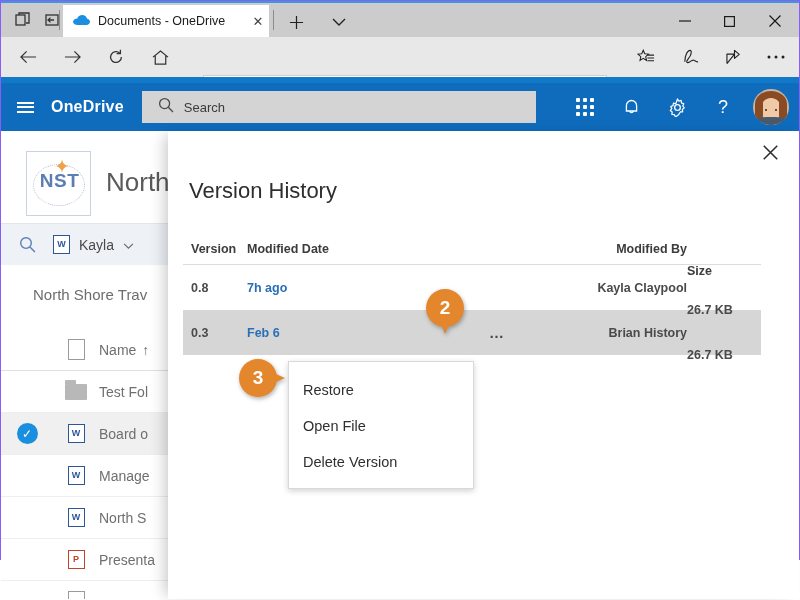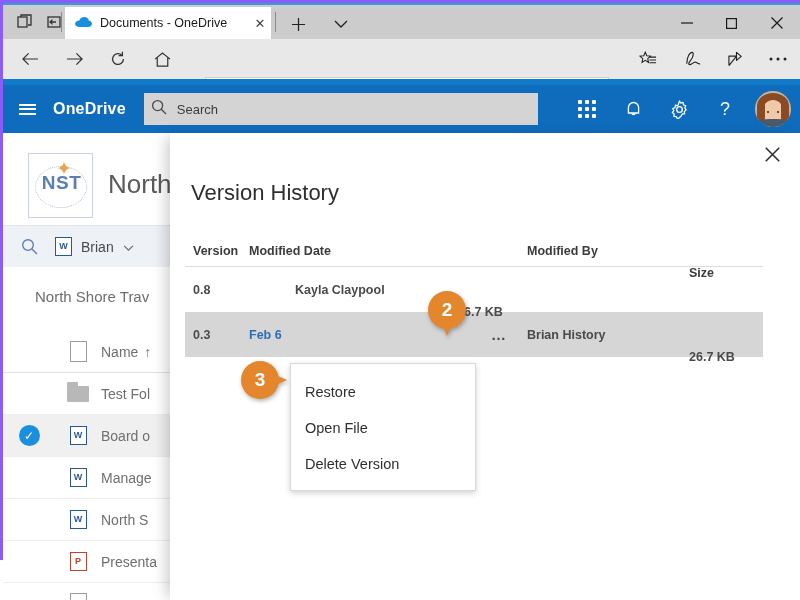--- a/index.html
+++ b/index.html
@@ -5,21 +5,21 @@
   * { box-sizing: border-box; margin: 0; padding: 0; }
   html, body {
     width: 800px; height: 600px;
     font-family: "Liberation Sans", sans-serif;
     overflow: hidden;
     background: #ffffff;
   }
   #root {
     position: relative;
     width: 800px; height: 560px;
-    border: 3px solid #8b5cf6;
+    border: 1px solid #8b5cf6;
     background: #4d7c0f;
   }
 
   
   .titlebar {
     position: absolute; left: 0; top: 0; width: 798px; height: 36px;
     background: #cccccc;
     border-top: 2px solid #3a9ad9;
   }
   .tb-icon {
@@ -75,21 +75,21 @@
     display: flex; align-items: center;
   }
   .hamburger { width: 48px; height: 48px; display:flex; align-items:center; justify-content:center; }
   .hamburger span { display:block; width: 17px; height: 2px; background:#fff; margin: 2.5px 0; }
   .od-brand {
     color: #fff; font-size: 16px; font-weight: 700; letter-spacing: .2px;
     margin-left: 2px; margin-right: 18px;
   }
   .od-search {
     width: 394px; height: 32px; background: #d4d4d4;
-    display: flex; align-items: center; gap: 10px; padding-left: 7px;
+    display: flex; align-items: center; gap: 10px; padding-left: 16px;
   }
   .od-search-text { font-size: 13px; color: #3b3b3b; }
   .od-right { margin-left: auto; display: flex; align-items: center; gap: 2px; padding-right: 10px; }
   .od-icon { width: 44px; height: 48px; display:flex; align-items:center; justify-content:center; color:#fff; }
   .waffle { display: grid; grid-template-columns: repeat(3, 4px); gap: 3px; }
   .waffle i { width: 4px; height: 4px; background: #fff; display:block; border-radius:1px; }
   .avatar {
     width: 36px; height: 36px; border-radius: 50%;
     background: #c9b49f; overflow: hidden; position: relative; margin-left: 6px;
   }
@@ -183,21 +183,21 @@
   }
 
   .vtable { position: absolute; left: 15px; top: 102px; width: 578px; font-weight: bold; }
   .vrow { display: flex; align-items: center; height: 45px; }
   .vrow.head { height: 32px; border-bottom: 1px solid #dcdcdc; }
   .vrow.head > div { font-size: 12.5px; color: #3c3c3c; }
   .vrow.sel { background: #d6d6d6; }
   .c-version { width: 64px; padding-left: 8px; }
   .c-date { width: 232px; font-size: 12.5px; }
   .c-dots { width: 36px; text-align: center; color:#4a4a4a; font-size: 15px; letter-spacing: 1px; }
-  .c-by { width: 172px; padding-left: 10px; font-size: 12.5px; }
+  .c-by { width: 172px; padding-left: 10px; font-size: 12.5px; text-align: right; }
   .c-size { width: 74px; font-size: 12.5px; margin-top: 44px; }
   .vrow:not(.head) .c-version,
   .vrow:not(.head) .c-by,
   .vrow:not(.head) .c-size { font-size: 12.5px; color: #4a4a4a; }
   .link { color: #2a6fb5; }
 
   
   .ctxmenu {
     position: absolute; left: 287px; top: 360px; width: 186px;
     background: #ffffff; border: 1px solid #d9d9d9;
@@ -433,21 +433,21 @@
 
     <div class="cmdbar">
       <div class="cmd-search">
         <svg width="17" height="17" viewBox="0 0 16 16">
             <circle cx="6.6" cy="6.6" r="5" fill="none" stroke="#5b7fb3" stroke-width="1.3"></circle>
             <path d="M10.3 10.3 L15 15" stroke="#5b7fb3" stroke-width="1.3"></path>
           </svg>
       </div>
       <div class="cmd-open">
         <span class="word-ic">W</span>
-        <span class="cmd-open-label">Brian</span>
+        <span class="cmd-open-label">Kayla</span>
         <span>
           <svg width="11" height="7" viewBox="0 0 12 8">
               <path d="M1 1 L6 6 L11 1" fill="none" stroke="#6a6a6a" stroke-width="1.3"></path>
             </svg>
         </span>
       </div>
     </div>
 
     <div class="breadcrumb">North Shore Trav</div>
 
@@ -525,20 +525,21 @@
       <div class="vrow head">
         <div class="c-version">Version</div>
         <div class="c-date">Modified Date</div>
         <div class="c-dots"></div>
         <div class="c-by">Modified By</div>
         <div class="c-size">Size</div>
       </div>
 
       <div class="vrow">
         <div class="c-version">0.8</div>
+        <div class="c-date link">7h ago</div>
         <div class="c-dots"></div>
         <div class="c-by">Kayla Claypool</div>
         <div class="c-size">26.7 KB</div>
       </div>
 
       <div class="vrow sel">
         <div class="c-version">0.3</div>
         <div class="c-date link">Feb 6</div>
         <div class="c-dots">…</div>
         <div class="c-by">Brian History</div>

